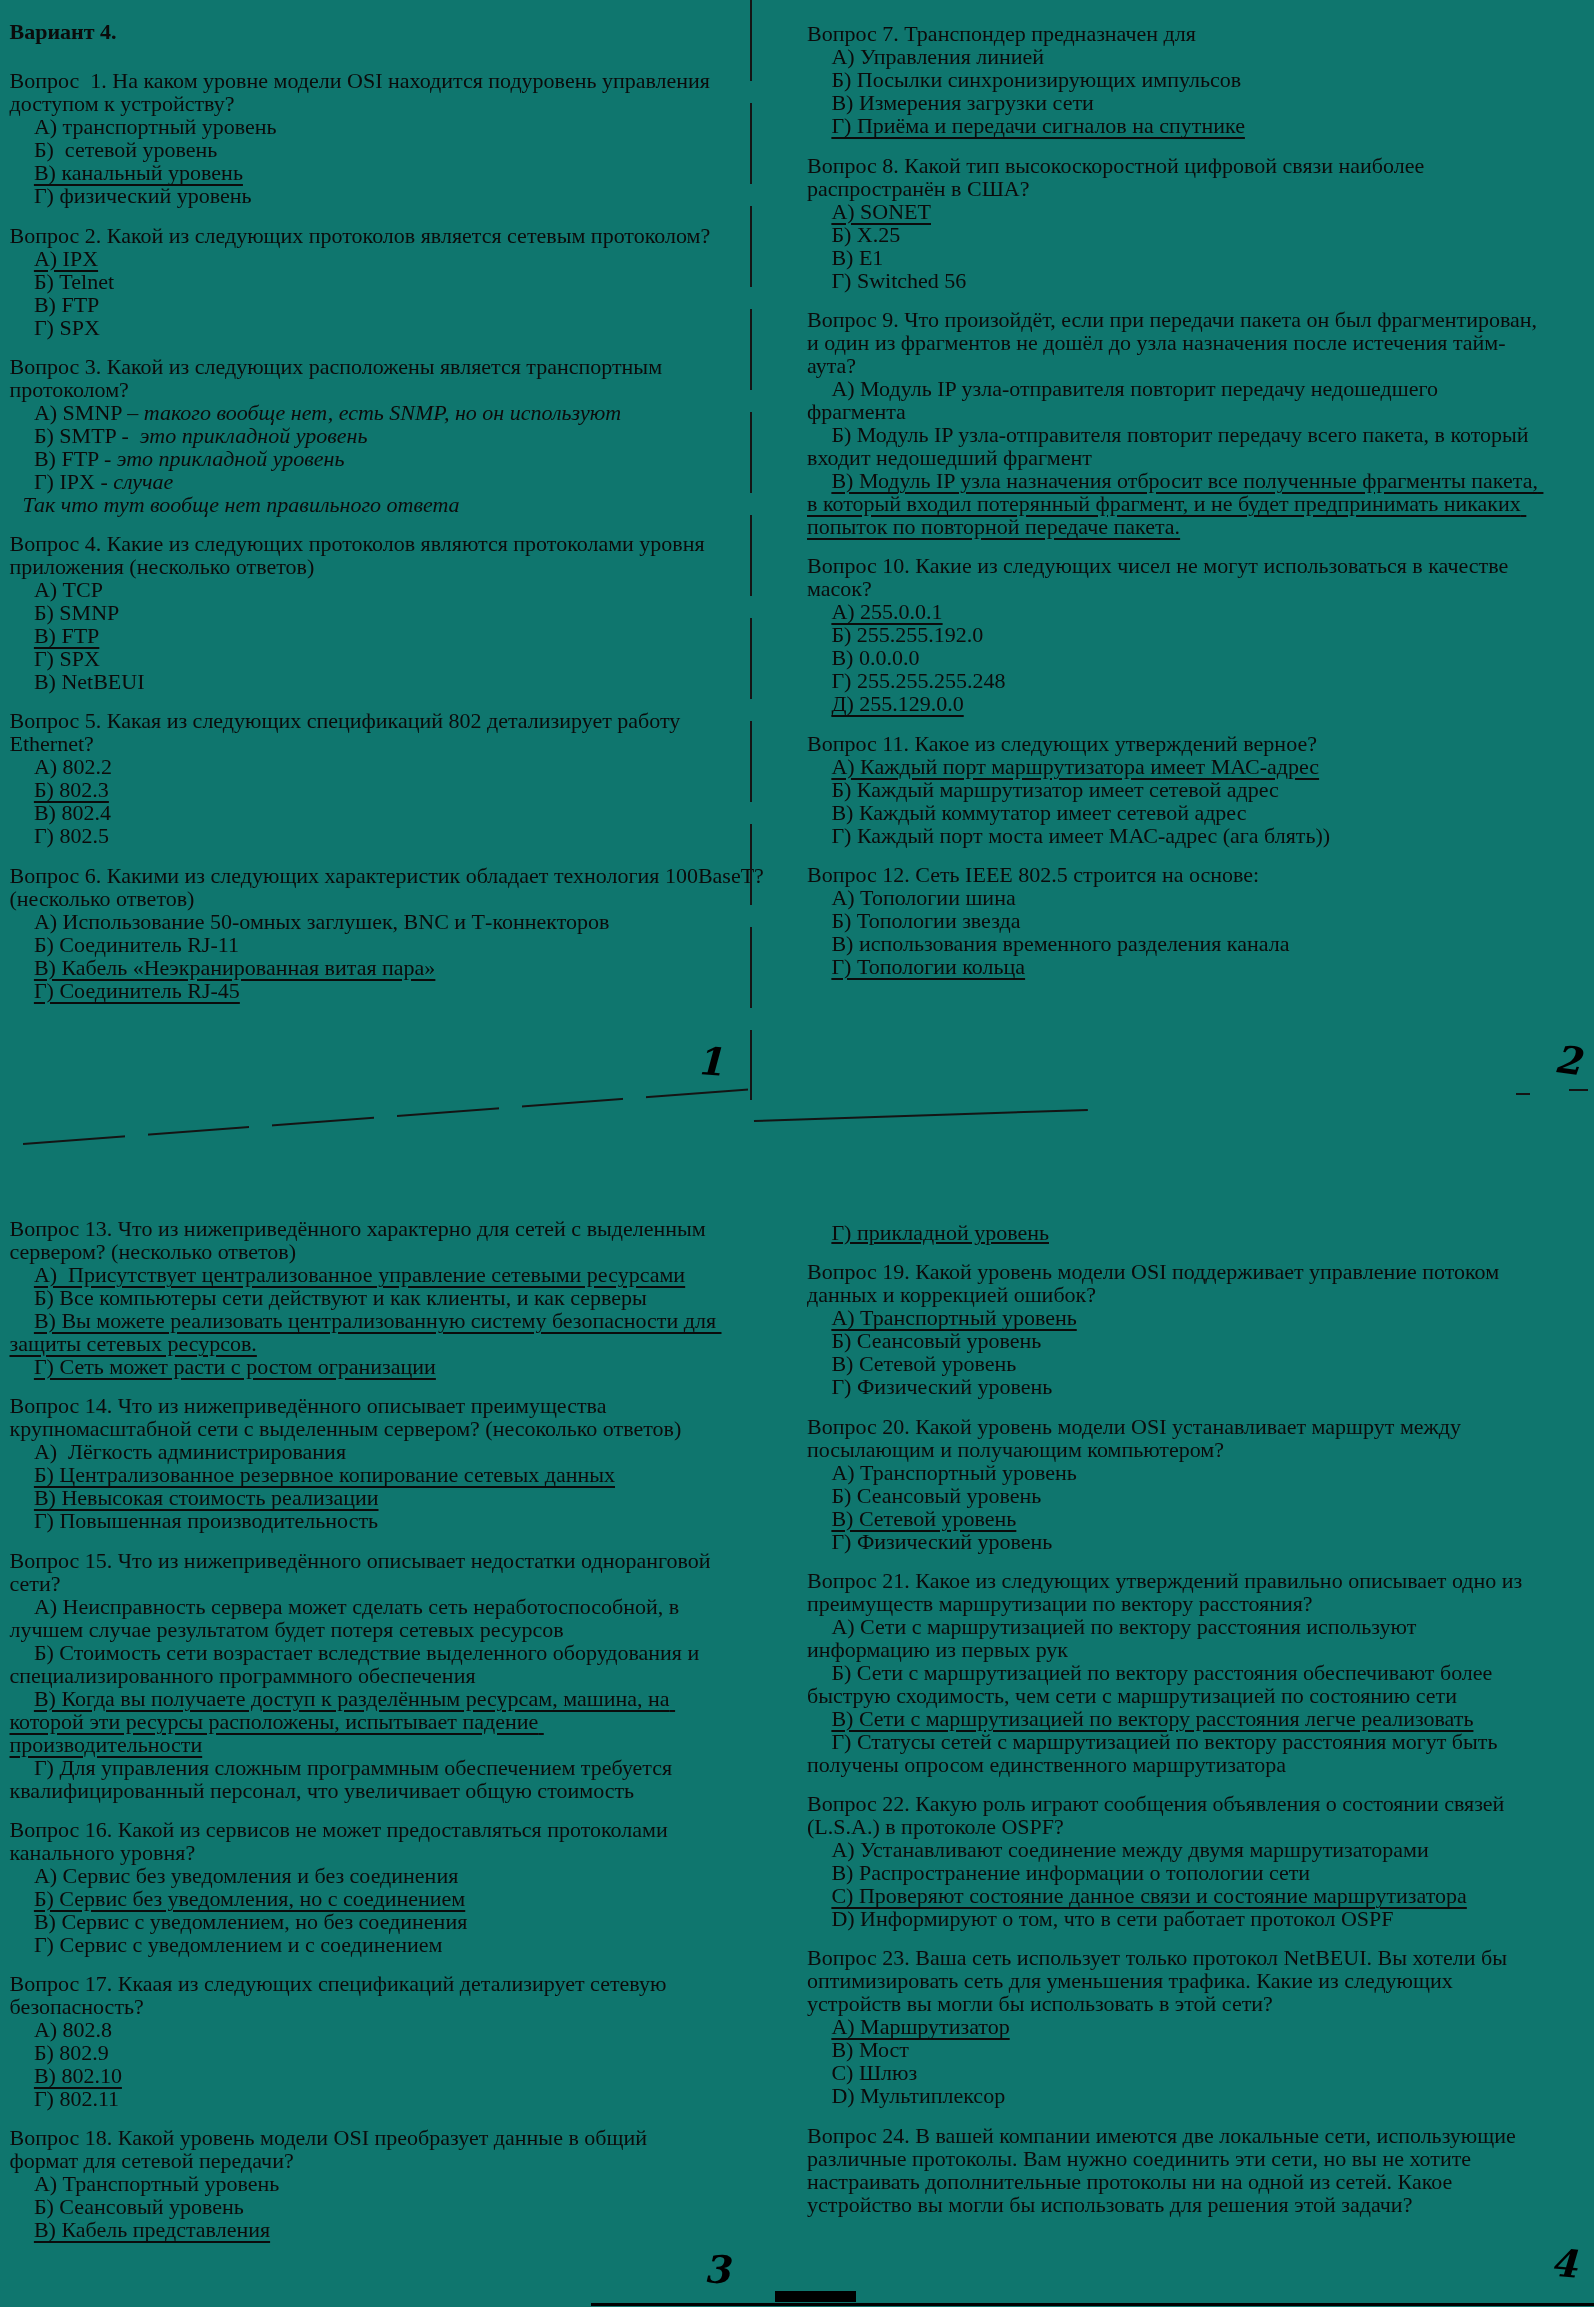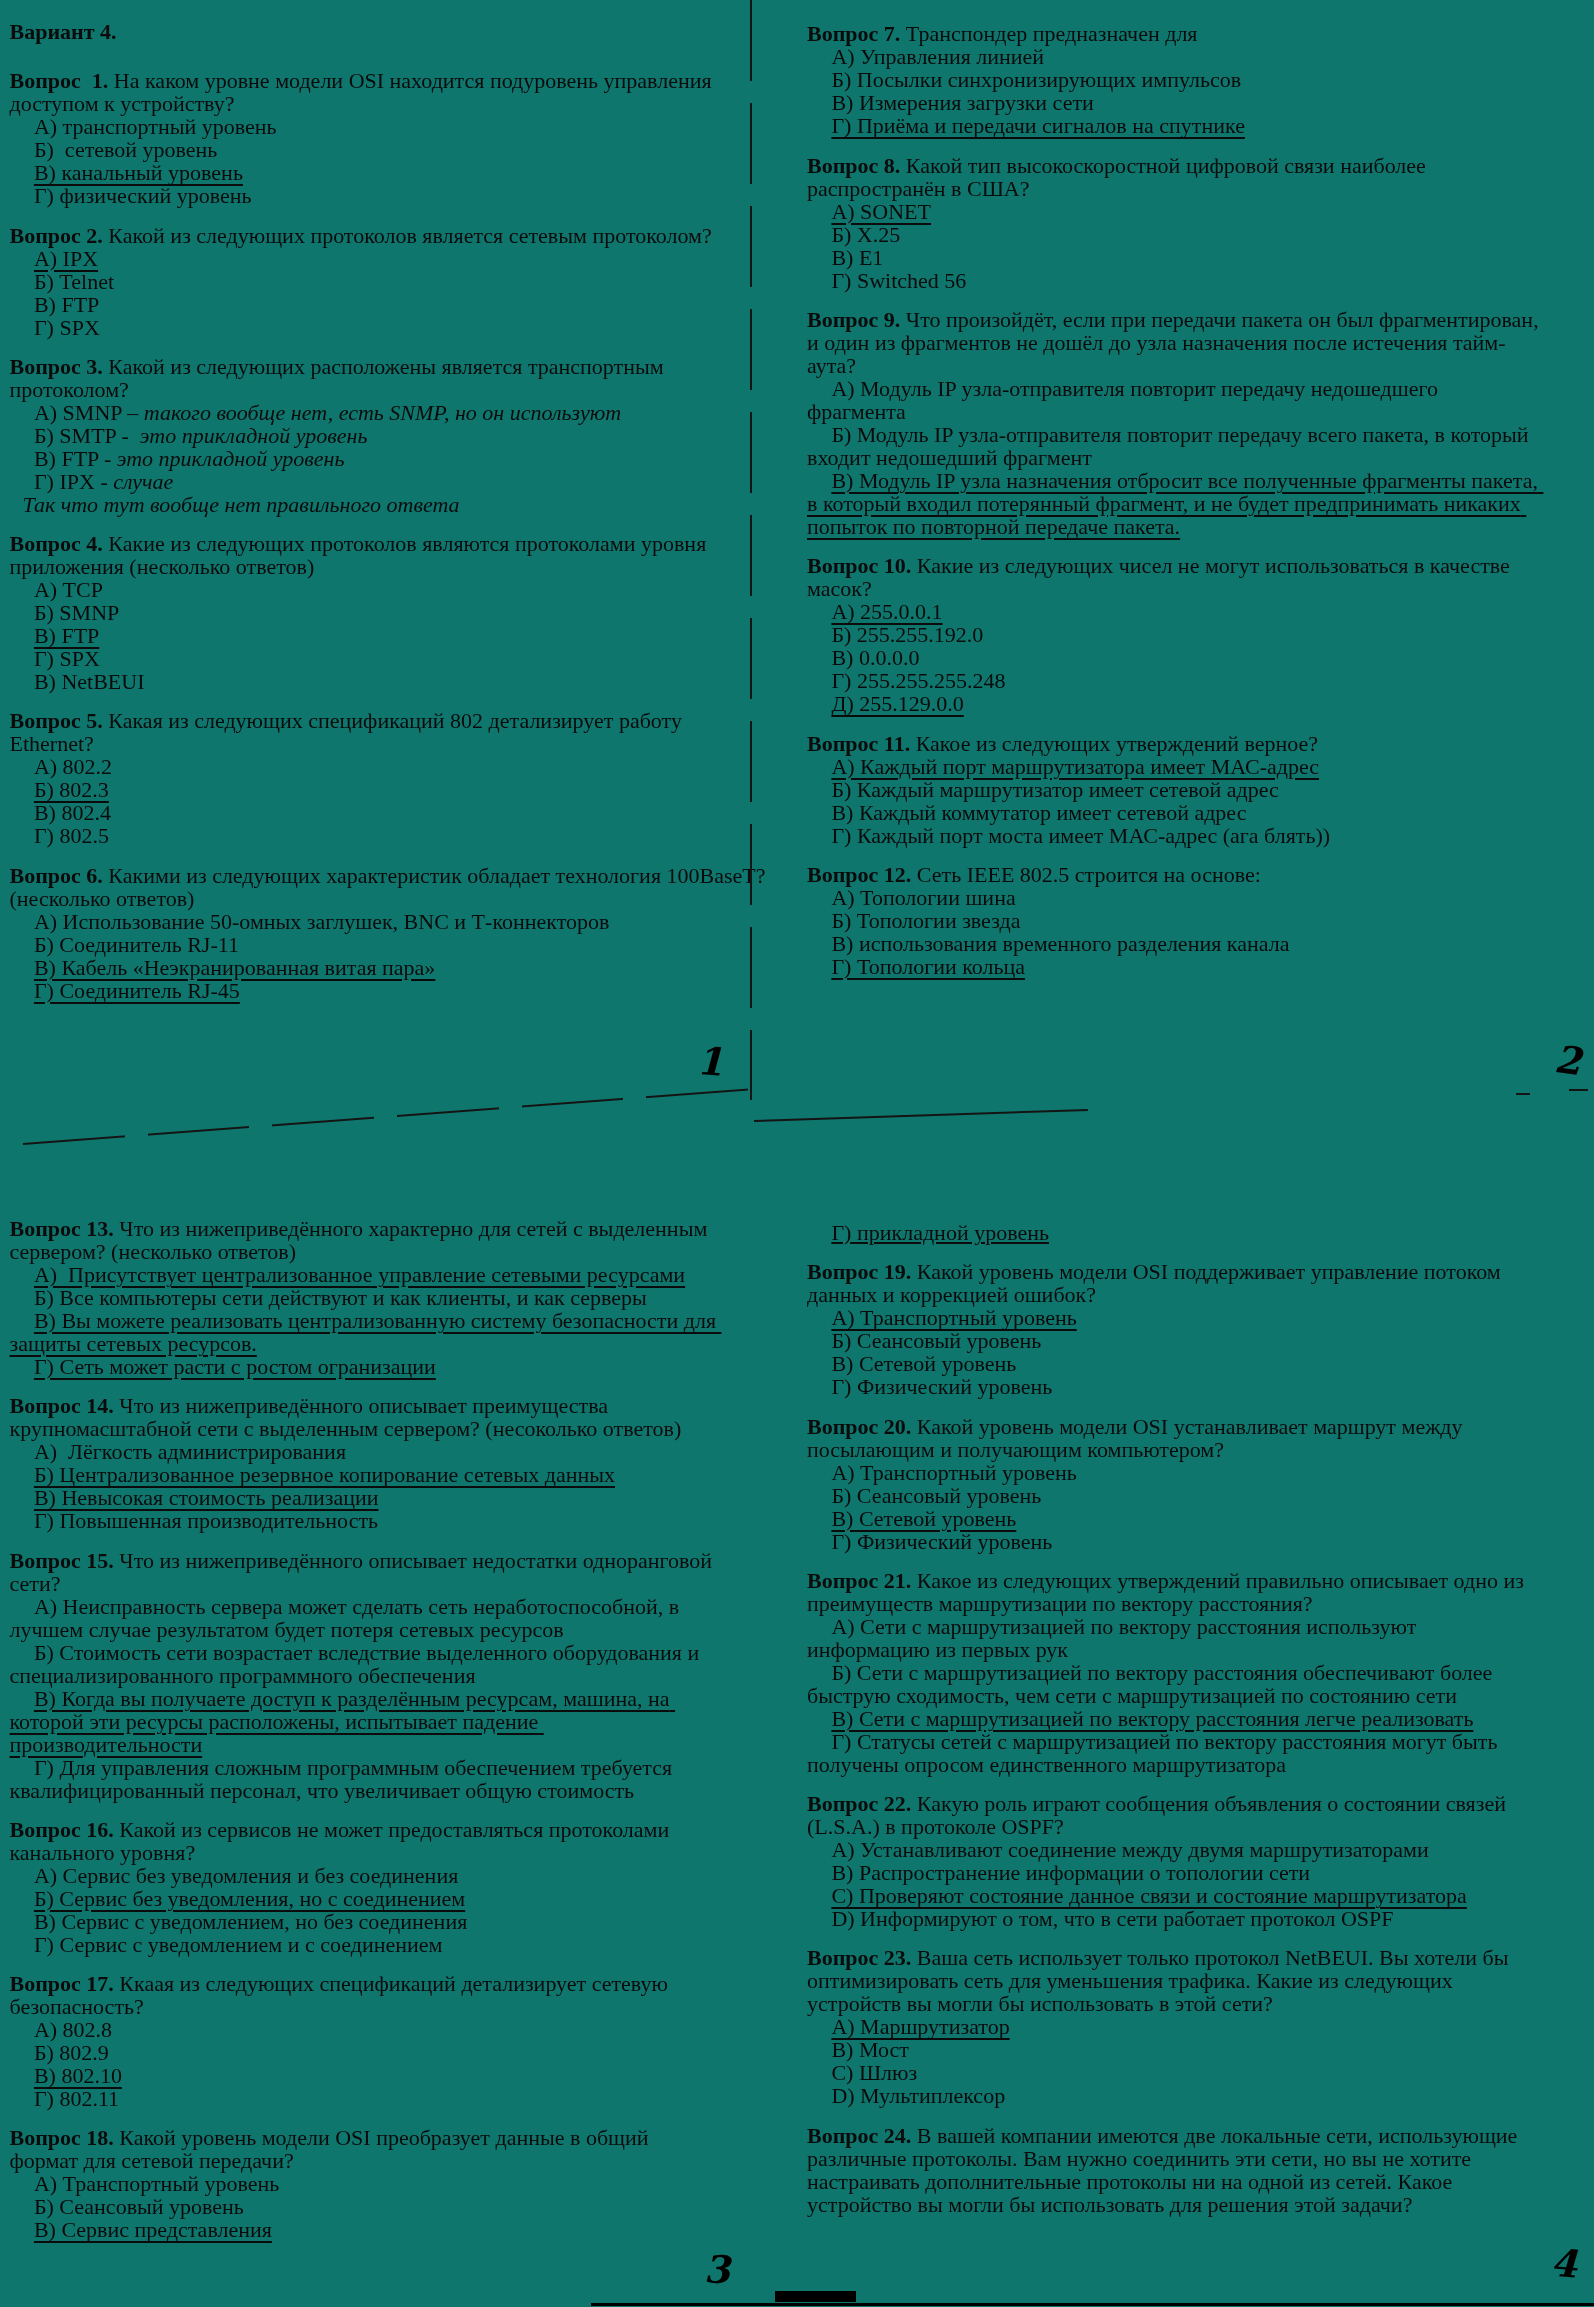--- a/index.html
+++ b/index.html
@@ -9,21 +9,21 @@
     color:#0b0b0b;font-size:22px;line-height:23px;overflow:hidden;
   }
   .page{position:absolute;}
   .p1{left:9.5px;top:20.3px;width:756px;}
   .p2{left:807px;top:22.4px;width:732px;}
   .p3{left:9.5px;top:1217px;width:709px;}
   .p4{left:807px;top:1221px;width:736px;}
   .header{font-weight:bold;margin-bottom:26px;}
   .question{margin-bottom:16.3px;}
   .qtext{white-space:pre-wrap;}
-  .qlabel{font-weight:bold;}
+  .qlabel{font-weight:normal;}
   .option{text-indent:24.4px;white-space:pre-wrap;}
   .option.lead{margin-bottom:16.3px;text-decoration:underline;}
   .u{text-decoration:underline;text-decoration-thickness:2px;text-underline-offset:4.1px;}
   .it,.note{font-style:italic;}
   .note{text-indent:0;margin-left:13px;}
   .pagenum{
     position:absolute;font-family:"DejaVu Serif",serif;font-style:italic;font-weight:bold;
     font-size:38px;line-height:38px;color:#000;
   }
   .n1{left:700px;top:1043px;transform:rotate(4deg);}
@@ -178,21 +178,21 @@
           <div class="qtext"><span class="qlabel">Вопрос 17. </span><span>Ккаая из следующих спецификаций детализирует сетевую безопасность?</span></div>
           <div class="option"><span>А) 802.8</span></div>
           <div class="option"><span>Б) 802.9</span></div>
           <div class="option u"><span>В) 802.10</span></div>
           <div class="option"><span>Г) 802.11</span></div>
         </div>
         <div class="question">
           <div class="qtext"><span class="qlabel">Вопрос 18. </span><span>Какой уровень модели OSI преобразует данные в общий формат для сетевой передачи?</span></div>
           <div class="option"><span>А) Транспортный уровень</span></div>
           <div class="option"><span>Б) Сеансовый уровень</span></div>
-          <div class="option u"><span>В) Сервис представления</span></div>
+          <div class="option u"><span>В) Кабель представления</span></div>
         </div>
       </div>
   </div>
 
   <div class="page p4">
     <div>
         <div class="option lead">Г) прикладной уровень</div>
         <div class="question">
           <div class="qtext"><span class="qlabel">Вопрос 19. </span><span>Какой уровень модели OSI поддерживает управление потоком данных и коррекцией ошибок?</span></div>
           <div class="option u"><span>А) Транспортный уровень</span></div>

